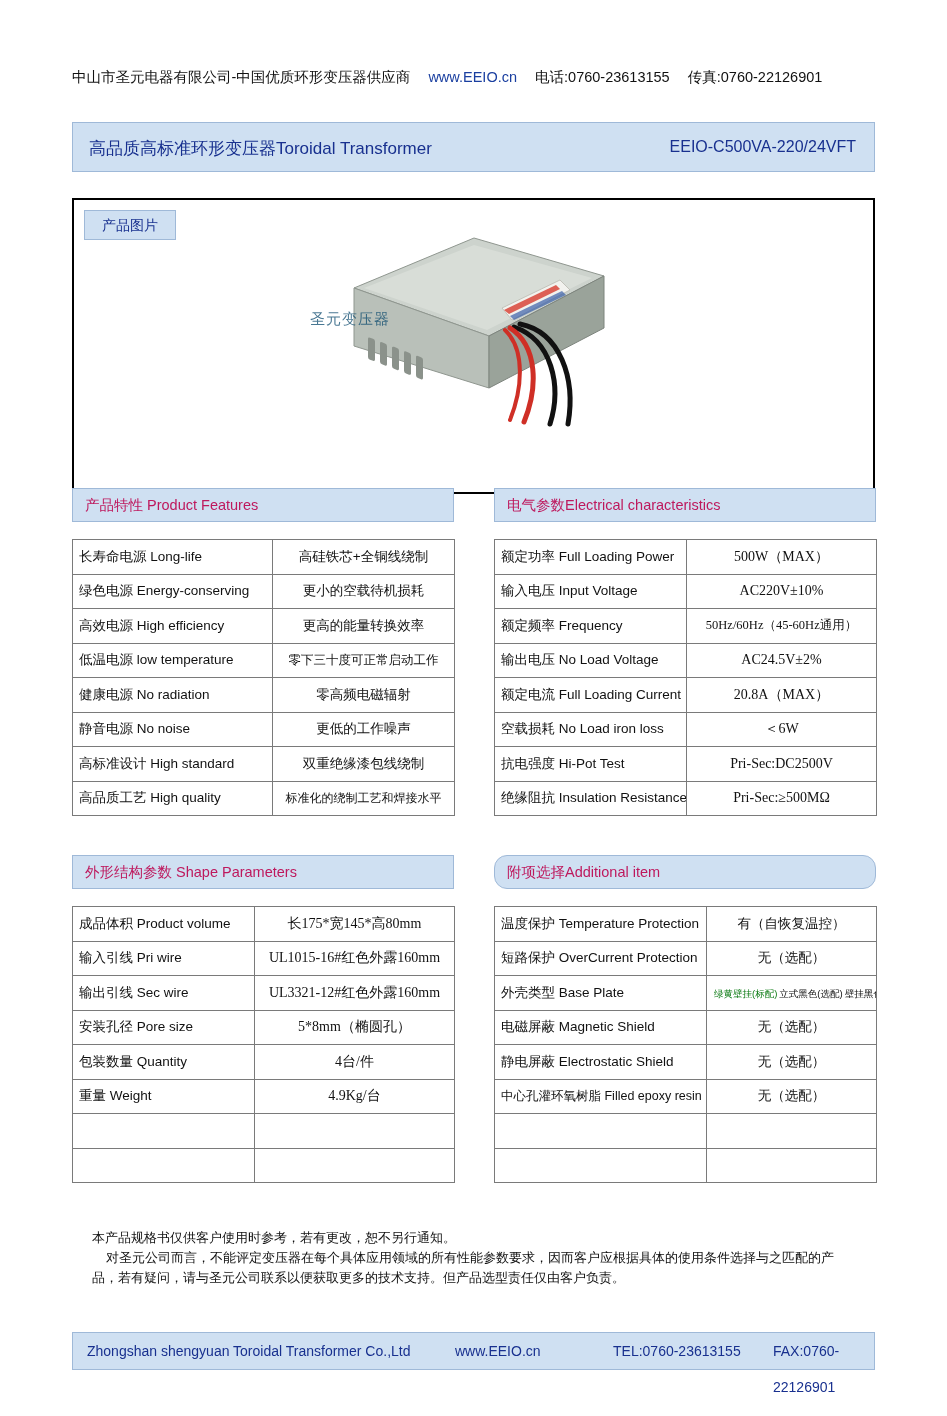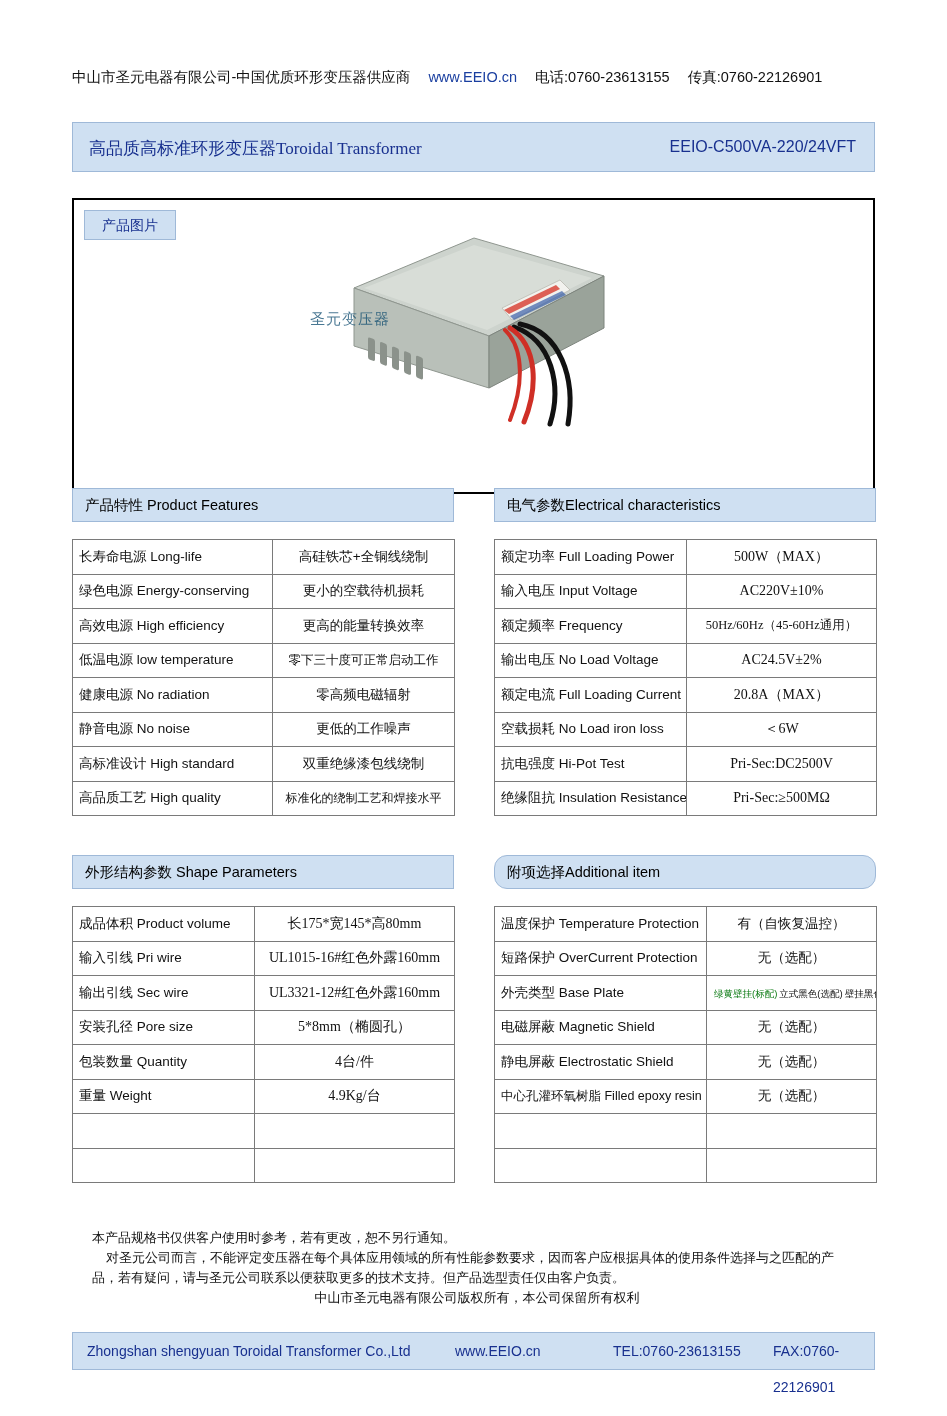--- a/index.html
+++ b/index.html
@@ -48,21 +48,20 @@
     background: #cfe0f2;
     border: 1px solid #9fb9d8;
     box-sizing: border-box;
   }
   .titlebar .t-left {
     position: absolute;
     left: 16px;
     top: 14px;
     font-size: 17px;
     color: #18308f;
-    font-family: Liberation Serif, serif;
   }
   .titlebar .t-right {
     position: absolute;
     right: 18px;
     top: 15px;
     font-size: 16px;
     color: #18308f;
   }
 
   
@@ -109,21 +108,21 @@
   }
 
   
   .sechead {
     position: absolute;
     height: 34px;
     background: #cfe0f2;
     border: 1px solid #9fb9d8;
     box-sizing: border-box;
     font-size: 14.5px;
-    color: #000000;
+    color: #be185d;
     line-height: 32px;
     padding-left: 12px;
   }
 
   
   table.spec {
     position: absolute;
     border-collapse: collapse;
     table-layout: fixed;
     font-size: 13.5px;
@@ -406,21 +405,20 @@
         <td class="lbl blank"></td>
         <td class="val blank"></td>
       </tr>
     </tbody>
   </table>
 
   <div class="notes">
     <p>本产品规格书仅供客户使用时参考，若有更改，恕不另行通知。</p>
     <p class="indent" style="padding-left:14px">对圣元公司而言，不能评定变压器在每个具体应用领域的所有性能参数要求，因而客户应根据具体的使用条件选择与之匹配的产</p>
     <p>品，若有疑问，请与圣元公司联系以便获取更多的技术支持。但产品选型责任仅由客户负责。</p>
-    <p class="center">中山市圣元电器有限公司版权所有，本公司保留所有权利</p>
   </div>
 
   <div class="footerbar">
     <span class="f1">Zhongshan shengyuan Toroidal Transformer Co.,Ltd</span>
     <span class="f2">www.EEIO.cn</span>
     <span class="f3">TEL:0760-23613155</span>
     <span class="f4">FAX:0760-22126901</span>
   </div>
 
 </div>

